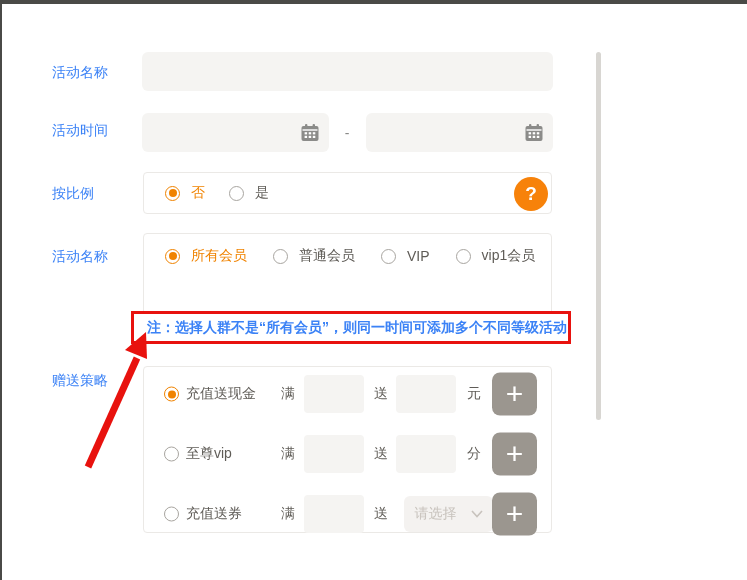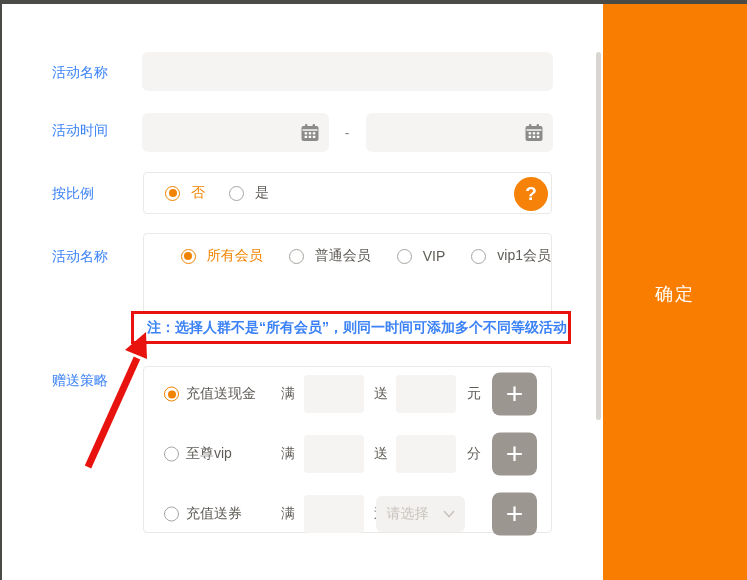--- a/index.html
+++ b/index.html
@@ -51,21 +51,21 @@
   .radio { width:15px; height:15px; border:1.5px solid #A8A5A0; border-radius:50%; background:#fff; position:relative; flex:0 0 auto; }
   .radio.selected { border-color:#F08300; }
   .radio.selected::after { content:""; position:absolute; inset:2.5px; border-radius:50%; background:#F08300; }
 
   .help-circle {
     position:absolute; right:3px; top:4px; width:34px; height:34px; border-radius:50%;
     background:#F7820A; border:none; color:#fff; font-size:19px; font-weight:bold;
     display:flex; align-items:center; justify-content:center; cursor:pointer; font-family:inherit;
   }
 
-  .aud-row { position:absolute; left:0; width:100%; display:flex; align-items:center; padding-left:21px; gap:26px;justify-content:flex-end; }
+  .aud-row { position:absolute; left:0; width:100%; display:flex; align-items:center; padding-left:21px; gap:26px; }
   .aud-row1 { top:0; height:44px; }
   .aud-row2 { top:44px; height:38px; }
 
   
   .note {
     position:absolute; left:131px; top:311px; width:440px; height:33px;
     border:3px solid #E8120E; display:flex; align-items:center; padding-left:13px;
     color:#3b82f6; font-size:14px; font-weight:bold; white-space:nowrap; background:#fff; z-index:4;
   }
 
@@ -79,21 +79,21 @@
   .s-in1 { left:160px; } .s-in2 { left:252px; }
   .mini-input { width:60px; height:38px; background:#F5F4F2; border:none; border-radius:4px; padding:0 8px; font-size:14px; color:#444; font-family:inherit; outline:none; }
   .s-song { left:230px; font-size:14px; color:#5F5C57; }
   .s-unit { left:323px; font-size:14px; color:#5F5C57; }
   .s-plus {
     left:348px; width:45px; height:43px; background:#9B968F; border:none; border-radius:8px;
     color:#fff; font-size:30px; font-weight:normal; line-height:1; display:flex; align-items:center; justify-content:center;
     cursor:pointer; font-family:inherit; padding:0 0 2px 0;
   }
   .s-select {
-    left:232px; width:89px; height:36px; background:#F4F2F0; border-radius:6px;
+    left:260px; width:89px; height:36px; background:#F4F2F0; border-radius:6px;
     display:flex; align-items:center; justify-content:center; gap:14px; cursor:pointer;
     color:#C8C3BD; font-size:14px;
   }
 
   .arrow-layer { position:absolute; left:0; top:0; width:747px; height:580px; z-index:5; pointer-events:none; }
 </style>
 </head>
 <body>
 
 <div class="screen">
@@ -222,16 +222,13 @@
     </div>
   </div>
 
   <svg class="arrow-layer">
     <line x1="88" y1="467" x2="137" y2="358" stroke="#E8120E" stroke-width="7"></line>
     <polygon points="146,332 125,350 147,359" fill="#E8120E"></polygon>
   </svg>
 
   <div class="scroll-thumb"></div>
 
-  <aside class="side-panel">
-    <button class="confirm-btn">确定</button>
-  </aside>
 </div>
 
 </body></html>

